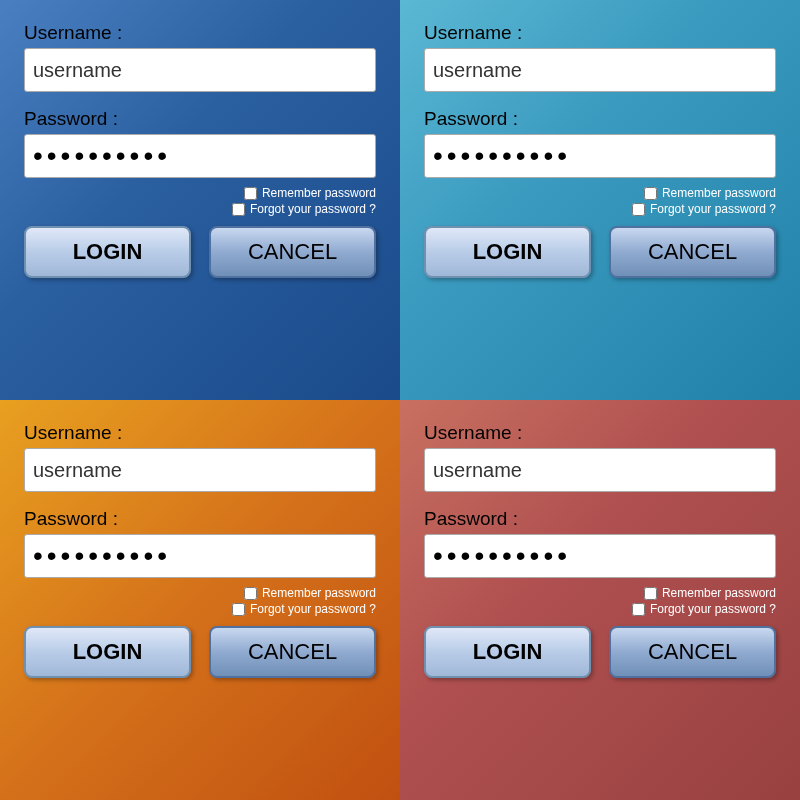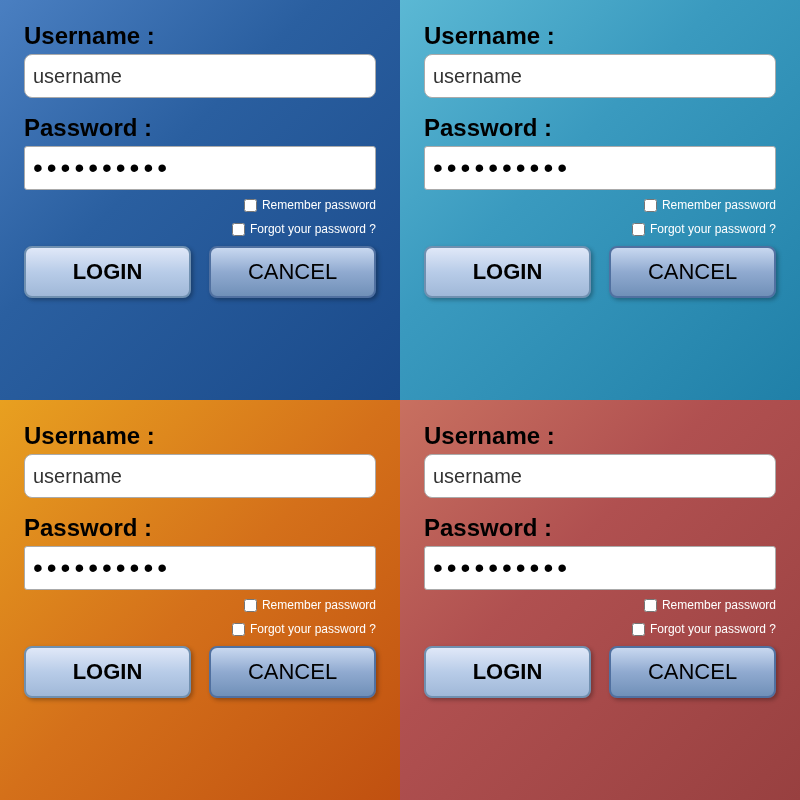--- a/index.html
+++ b/index.html
@@ -17,36 +17,36 @@
       display: flex;
       flex-direction: column;
       gap: 0;
     }
     .panel-tl { background: linear-gradient(135deg, #4a7fc1 0%, #2a5fa0 40%, #1a4a8a 100%); }
     .panel-tr { background: linear-gradient(135deg, #5bb8d4 0%, #3a9abf 40%, #2080a8 100%); }
     .panel-bl { background: linear-gradient(135deg, #e8a020 0%, #d4701a 50%, #c05010 100%); }
     .panel-br { background: linear-gradient(135deg, #c87060 0%, #b05050 40%, #984040 100%); }
 
     .field-label {
-      font-size: 24px;
-      font-weight: bold;
+      font-size: 19px;
+      font-weight: normal;
       color: #000;
       margin-bottom: 4px;
       margin-top: 8px;
     }
     .field-label:first-child {
       margin-top: 0;
     }
 
     .text-input {
       width: 100%;
       height: 44px;
       background: white;
       border: 1px solid #aaa;
-      border-radius: 8px;
+      border-radius: 3px;
       font-size: 20px;
       padding: 4px 8px;
       color: #333;
       margin-bottom: 8px;
       outline: none;
     }
 
     .password-input {
       width: 100%;
       height: 44px;
@@ -58,21 +58,21 @@
       color: #000;
       letter-spacing: 4px;
       margin-bottom: 6px;
       outline: none;
     }
 
     .checkboxes {
       display: flex;
       flex-direction: column;
       align-items: flex-end;
-      gap: 10px;
+      gap: 2px;
       margin-bottom: 10px;
       margin-top: 2px;
     }
     .checkbox-row {
       display: flex;
       align-items: center;
       gap: 5px;
       font-size: 12px;
       color: #fff;
     }

